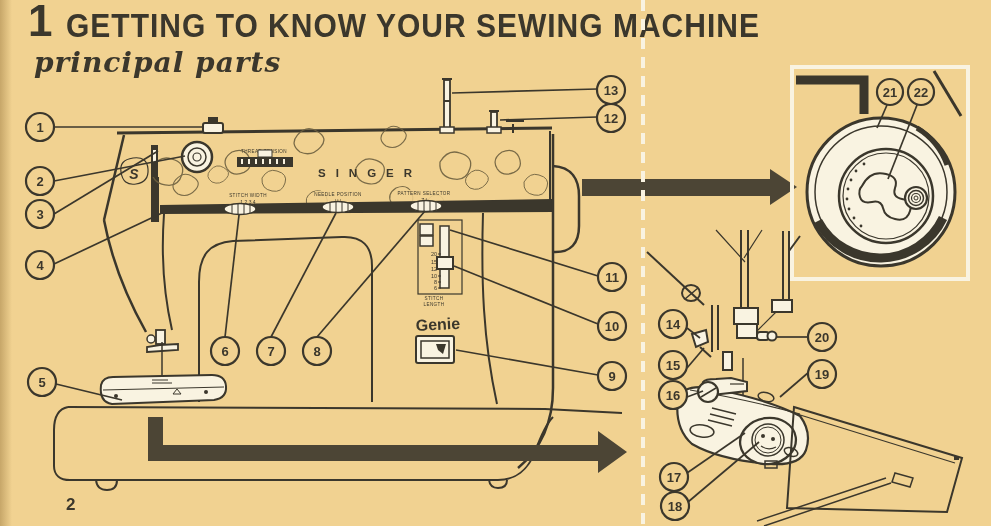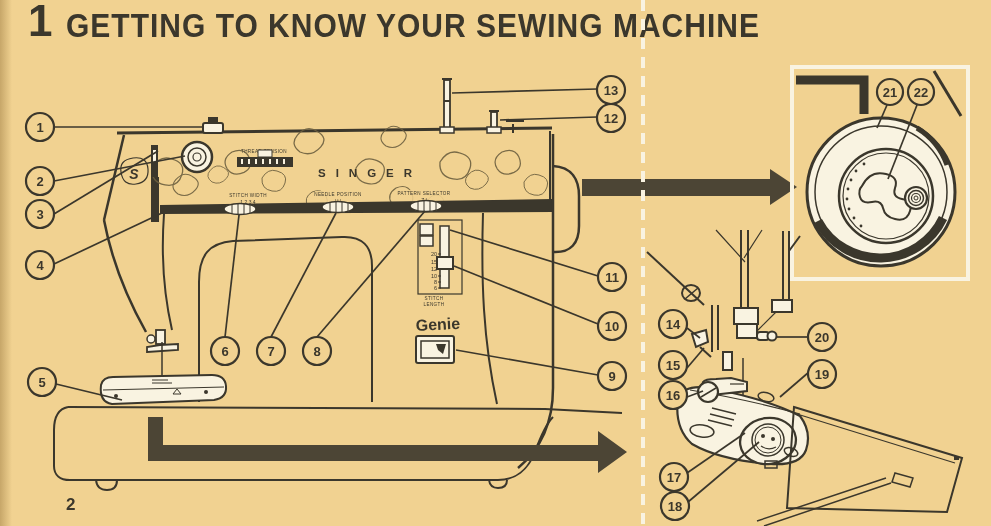--- a/index.html
+++ b/index.html
@@ -37,20 +37,21 @@
   .arrow{fill:var(--arrow);stroke:none}
   .whiteline{stroke:var(--paper-light);stroke-width:4;fill:none}
 </style>
 </head>
 <body>
 
 <div id="stage">
 
   <div class="chapter-num">1</div>
   <div class="title">GETTING TO KNOW YOUR SEWING MACHINE</div>
+  <div class="subtitle">principal parts</div>
   <div class="page-num">2</div>
 
   <svg width="991" height="526" viewBox="0 0 991 526">
     <defs>
       <path id="b1" d="M0,0 q6,-10 15,-7 q11,3 8,12 q-3,10 -13,8 q-11,-2 -10,-13 z"></path>
       <path id="b2" d="M0,0 q-8,-6 -2,-13 q7,-8 15,-3 q9,5 3,12 q-7,8 -16,4 z"></path>
       <path id="b3" d="M0,0 q10,-4 14,4 q4,9 -4,13 q-9,4 -14,-3 q-5,-8 4,-14 z"></path>
     </defs>
 
     <g>

